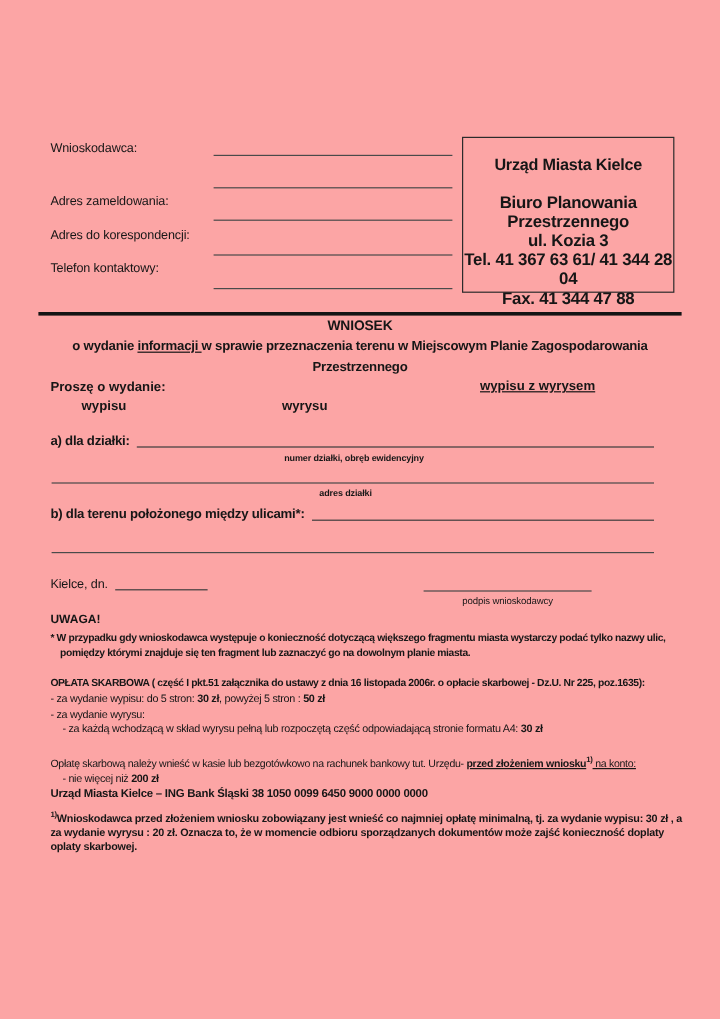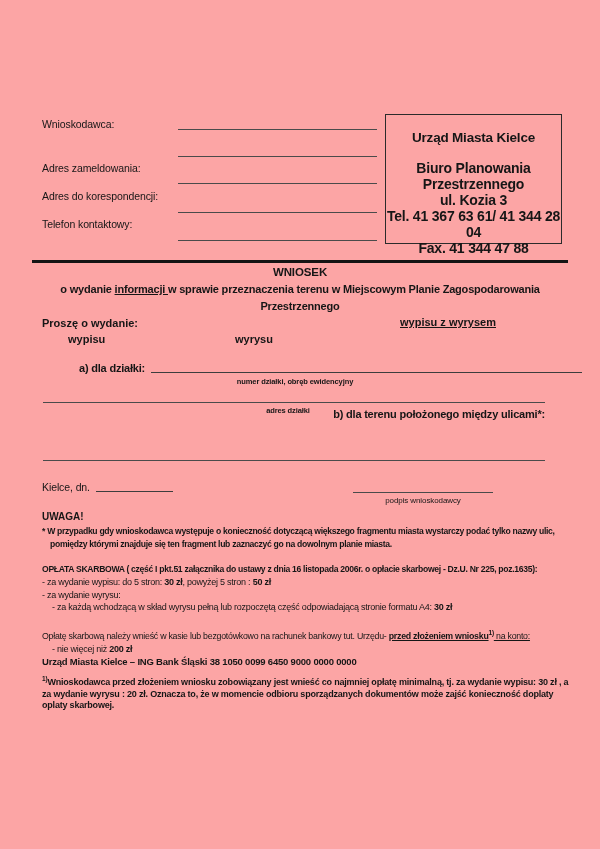--- a/index.html
+++ b/index.html
@@ -66,30 +66,30 @@
 
   <div class="abs ctr h2" style="top:283px;"><span>o wydanie </span><span class="u">informacji </span><span>w sprawie przeznaczenia terenu w Miejscowym Planie Zagospodarowania</span></div>
   <div class="abs ctr h1" style="top:266px;">WNIOSEK</div>
   <div class="abs ctr h2" style="top:300px;">Przestrzennego</div>
 
   <div class="abs opt" style="left:42px;top:317px;">Proszę o wydanie:</div>
   <div class="abs opt" style="left:68px;top:333px;">wypisu</div>
   <div class="abs opt" style="left:235px;top:333px;">wyrysu</div>
   <div class="abs opt" style="left:400px;top:316px;text-decoration:underline;">wypisu z wyrysem</div>
 
-  <div class="abs secrow" style="left:42px;top:362px;width:503px;margin-left:37px;">
+  <div class="abs secrow" style="left:42px;top:362px;width:503px;">
     <span class="seclbl">a)  dla działki:</span>
     <span class="secline"></span>
   </div>
   <div class="abs cap" style="left:115px;top:377px;width:360px;">numer działki, obręb ewidencyjny</div>
 
   <div class="abs fill" style="left:43px;top:402px;width:502px;"></div>
   <div class="abs cap" style="left:43px;top:406px;width:490px;">adres działki</div>
 
-  <div class="abs secrow" style="left:42px;top:408px;width:503px;flex-direction:column;">
+  <div class="abs secrow" style="left:42px;top:423px;width:503px;">
     <span class="seclbl">b)  dla terenu położonego między ulicami*:</span>
     <span class="secline"></span>
   </div>
   <div class="abs fill" style="left:43px;top:460px;width:502px;"></div>
 
   <div class="abs secrow" style="left:42px;top:481px;width:131px;">
     <span class="lbl" style="white-space:nowrap;">Kielce, dn.</span>
     <span class="secline"></span>
   </div>
   <div class="abs fill" style="left:353px;top:492px;width:140px;"></div>

